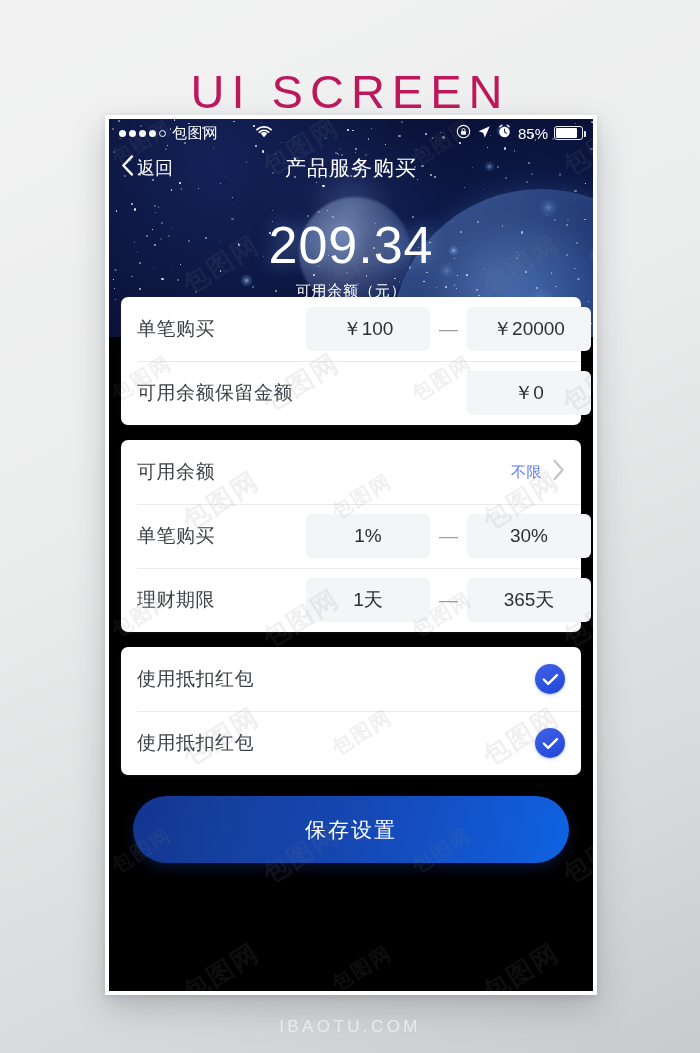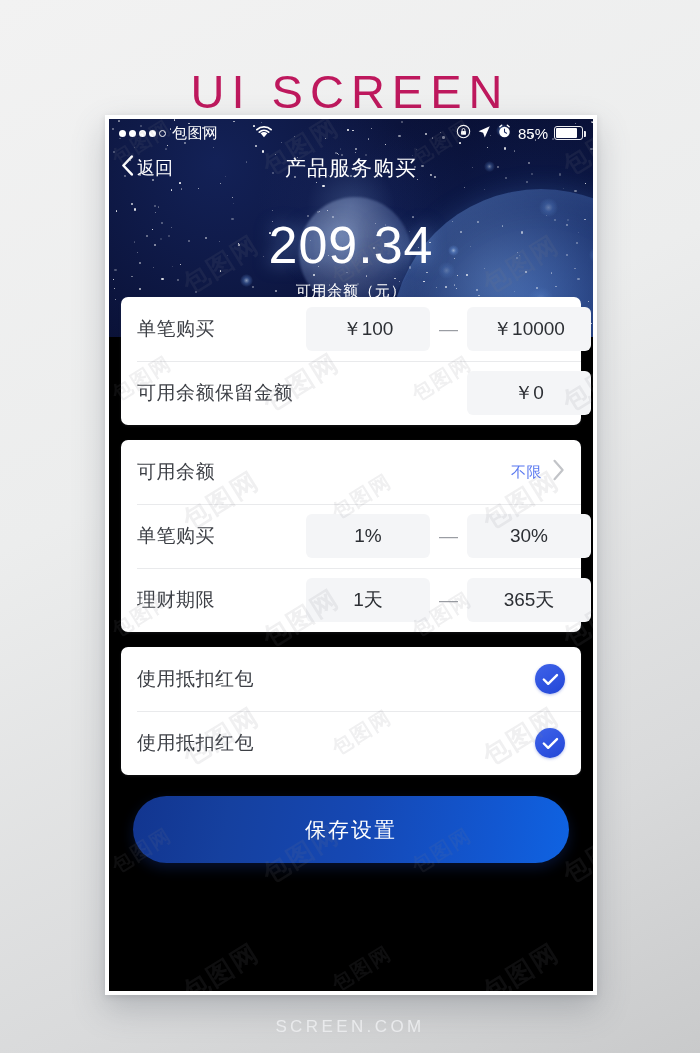--- a/index.html
+++ b/index.html
@@ -577,21 +577,21 @@
 
     <div class="content">
 
       <div class="card">
         <div class="row">
           <span class="label">单笔购买</span>
           <span class="spacer"></span>
           <span class="range">
             <span class="pill">￥100</span>
             <span class="dash">—</span>
-            <span class="pill">￥10000</span>
+            <span class="pill">￥20000</span>
           </span>
         </div>
         <div class="row">
           <span class="label">可用余额保留金额</span>
           <span class="spacer"></span>
           <span class="pill single">￥0</span>
         </div>
       </div>
 
       <div class="card">
@@ -682,13 +682,13 @@
         <span class="wm small" style="left:300px;top:718px;">包图网</span>
         <span class="wm" style="left:450px;top:718px;">包图网</span>
         <span class="wm" style="left:70px;top:836px;">包图网</span>
         <span class="wm small" style="left:220px;top:836px;">包图网</span>
         <span class="wm" style="left:370px;top:836px;">包图网</span>
       </div>
 
   </div>
 </div>
 
-<div class="page-footer">SCREEN.COM</div>
+<div class="page-footer">IBAOTU.COM</div>
 
 </body></html>

